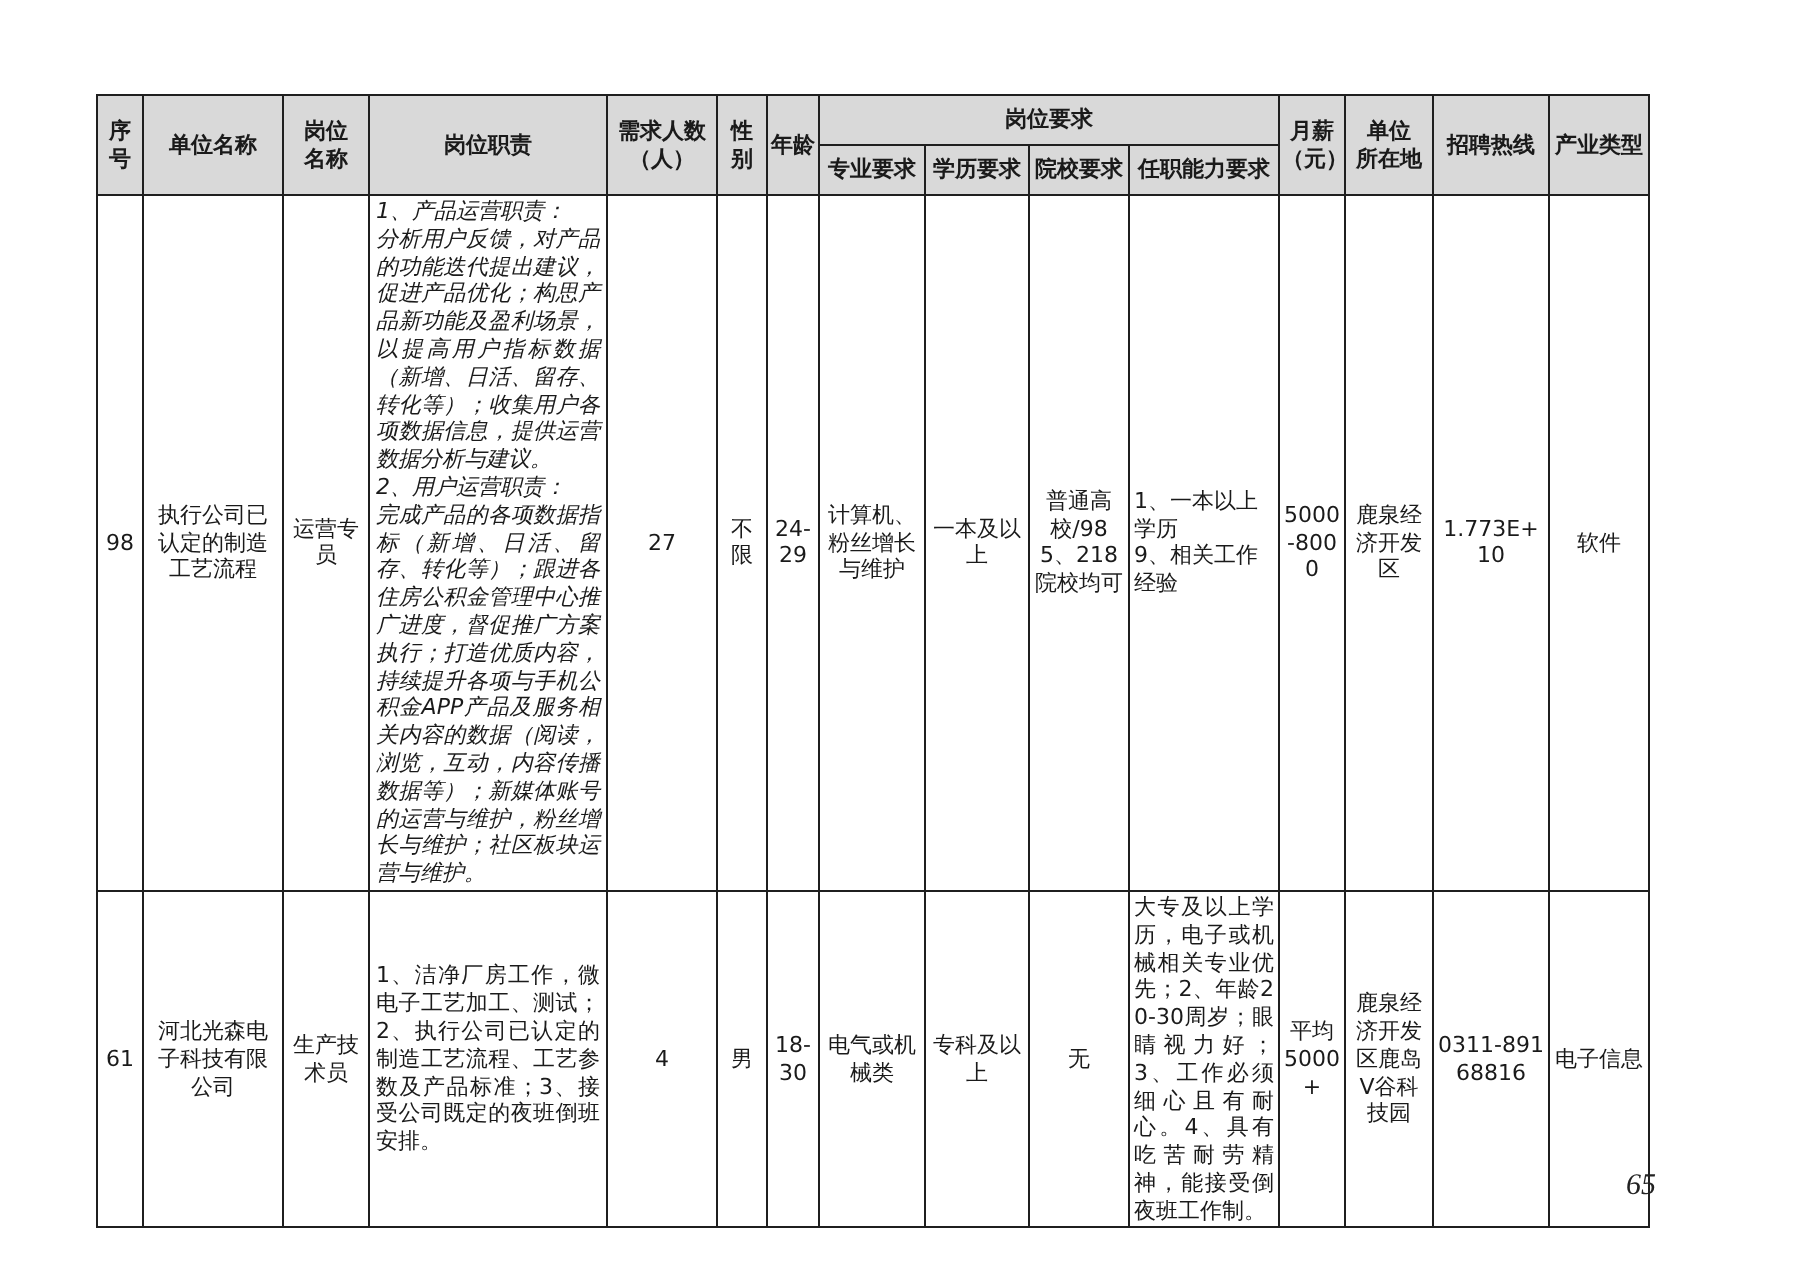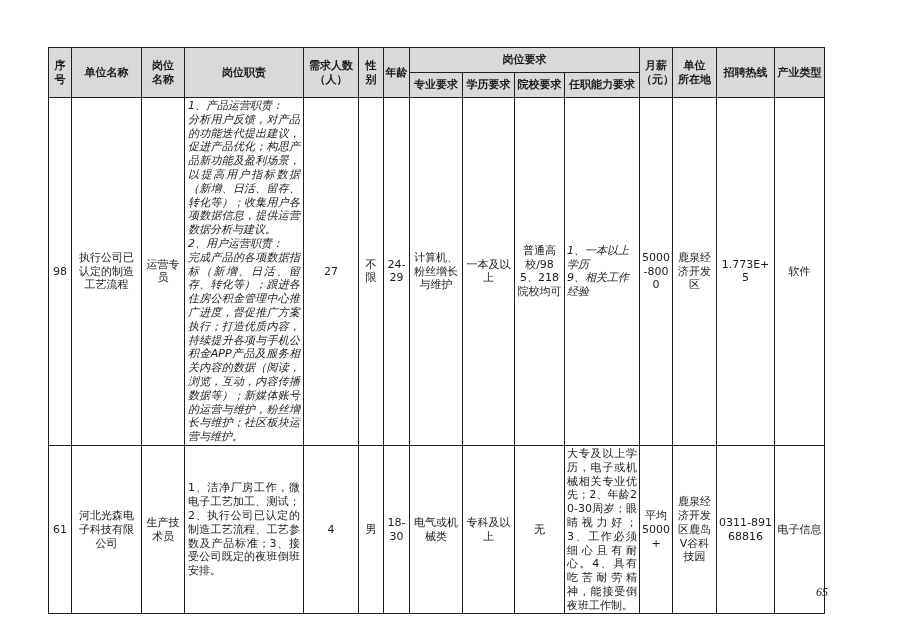--- a/index.html
+++ b/index.html
@@ -28,29 +28,29 @@
     font-weight: bold;
     white-space: pre-line;
     line-height: 14px;
     padding: 0 1px;
   }
   tr.hdr-row { height: 25px; }
   tr.row-98 { height: 321px; }
   tr.row-99 { height: 153px; }
   td.duty-top { text-align: justify; vertical-align: top; white-space: pre-line; padding: 1px 3px; font-style: italic; }
   td.duty-mid { text-align: justify; vertical-align: middle; white-space: pre-line; padding: 1px 3px; }
-  td.ability-mid { text-align: left; vertical-align: middle; white-space: pre-line; padding: 1px 2px; font-style: italic; }
+  td.ability-mid { text-align: left; vertical-align: middle; white-space: pre-line; padding: 1px 2px; }
   td.ability-top { text-align: justify; vertical-align: top; white-space: pre-line; padding: 1px 2px; }
   .page-num {
     position: absolute;
     top: 585px;
     right: 72px;
     font-family: "Liberation Serif", serif;
     font-style: italic;
-    font-size: 12px;
+    font-size: 15px;
     color: #222;
   }
 </style>
 </head>
 <body>
 
 <div class="table-wrap">
   <table class="job">
     <colgroup>
       <col style="width:23px">
@@ -108,21 +108,21 @@
         <td>27</td>
         <td>不限</td>
         <td>24-29</td>
         <td>计算机、粉丝增长与维护</td>
         <td>一本及以上</td>
         <td>普通高校/985、218院校均可</td>
         <td class="ability-mid">1、一本以上学历
 9、相关工作经验</td>
         <td>5000-8000</td>
         <td>鹿泉经济开发区</td>
-        <td>1.773E+5</td>
+        <td>1.773E+10</td>
         <td>软件</td>
       </tr>
       <tr class="row-99">
         <td>61</td>
         <td>河北光森电子科技有限公司</td>
         <td>生产技术员</td>
         <td class="duty-mid">1、洁净厂房工作，微电子工艺加工、测试；2、执行公司已认定的制造工艺流程、工艺参数及产品标准；3、接受公司既定的夜班倒班安排。</td>
         <td>4</td>
         <td>男</td>
         <td>18-30</td>

